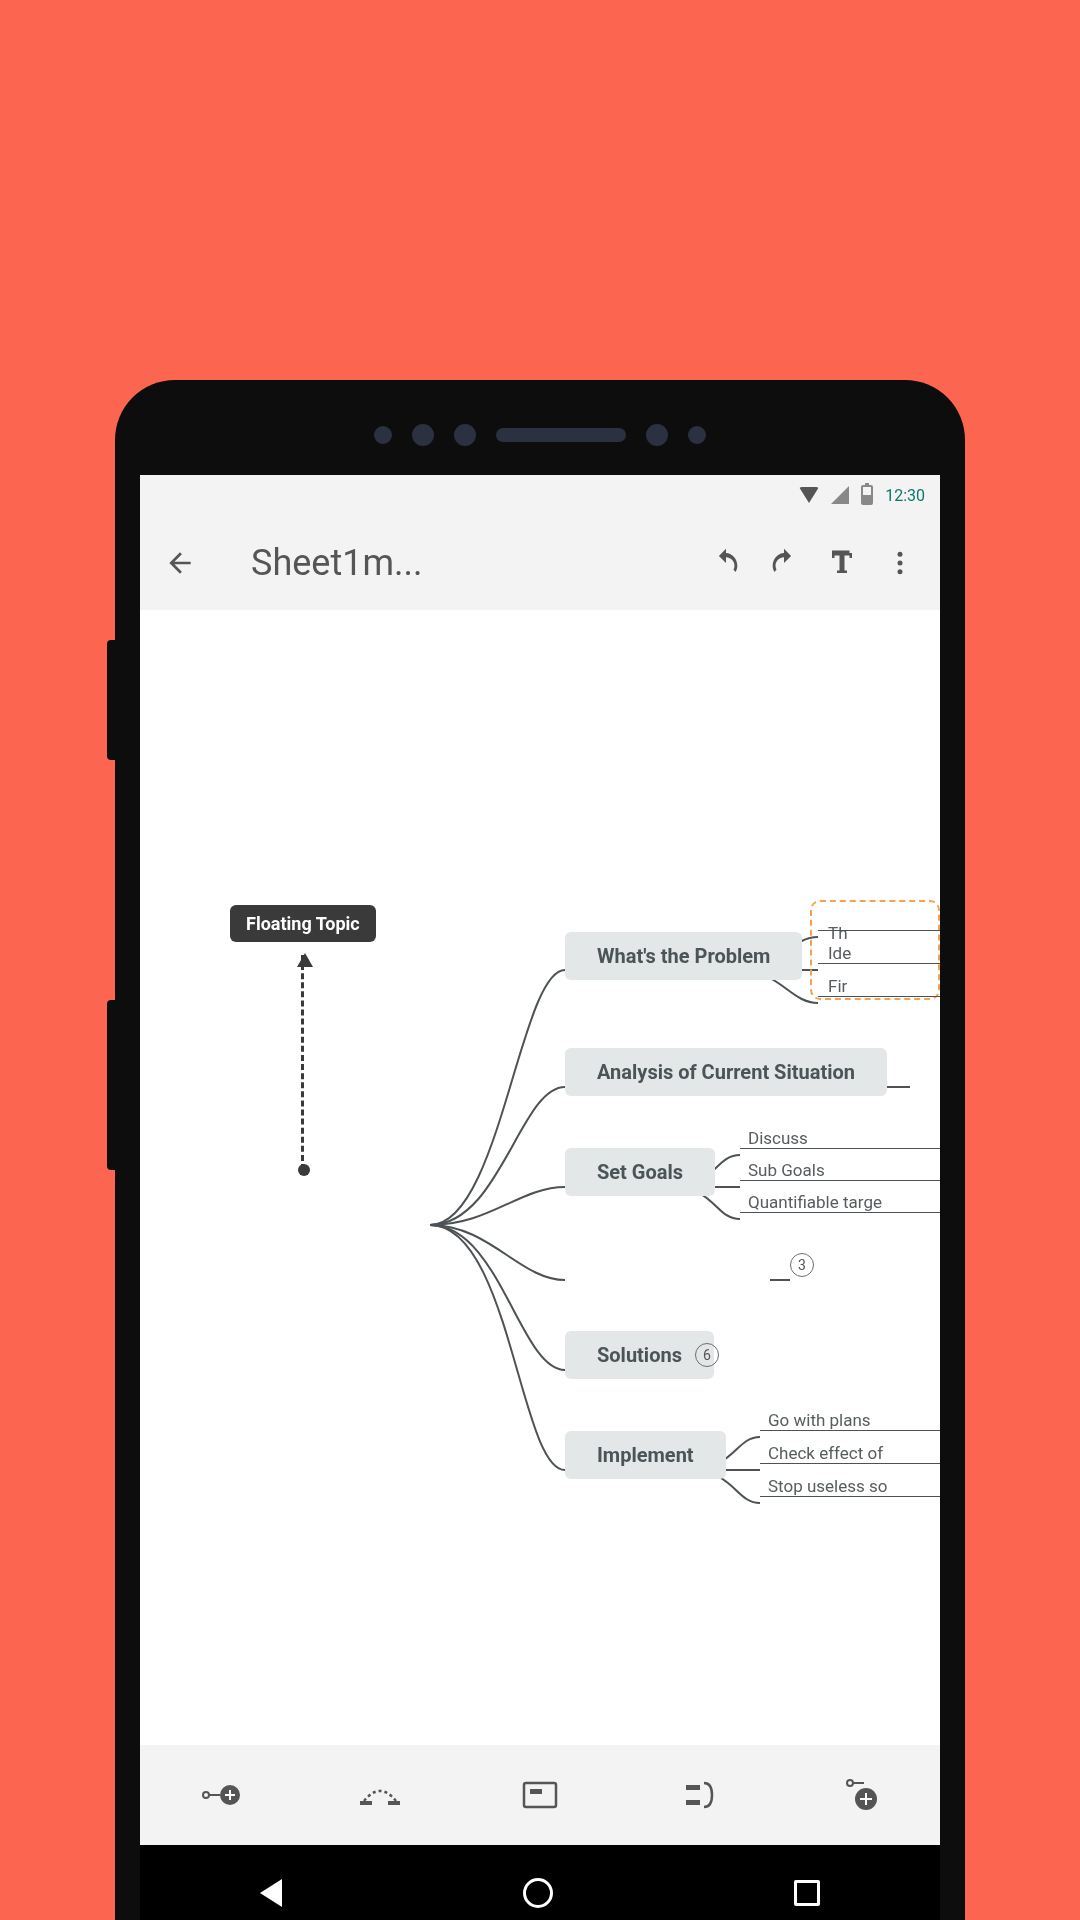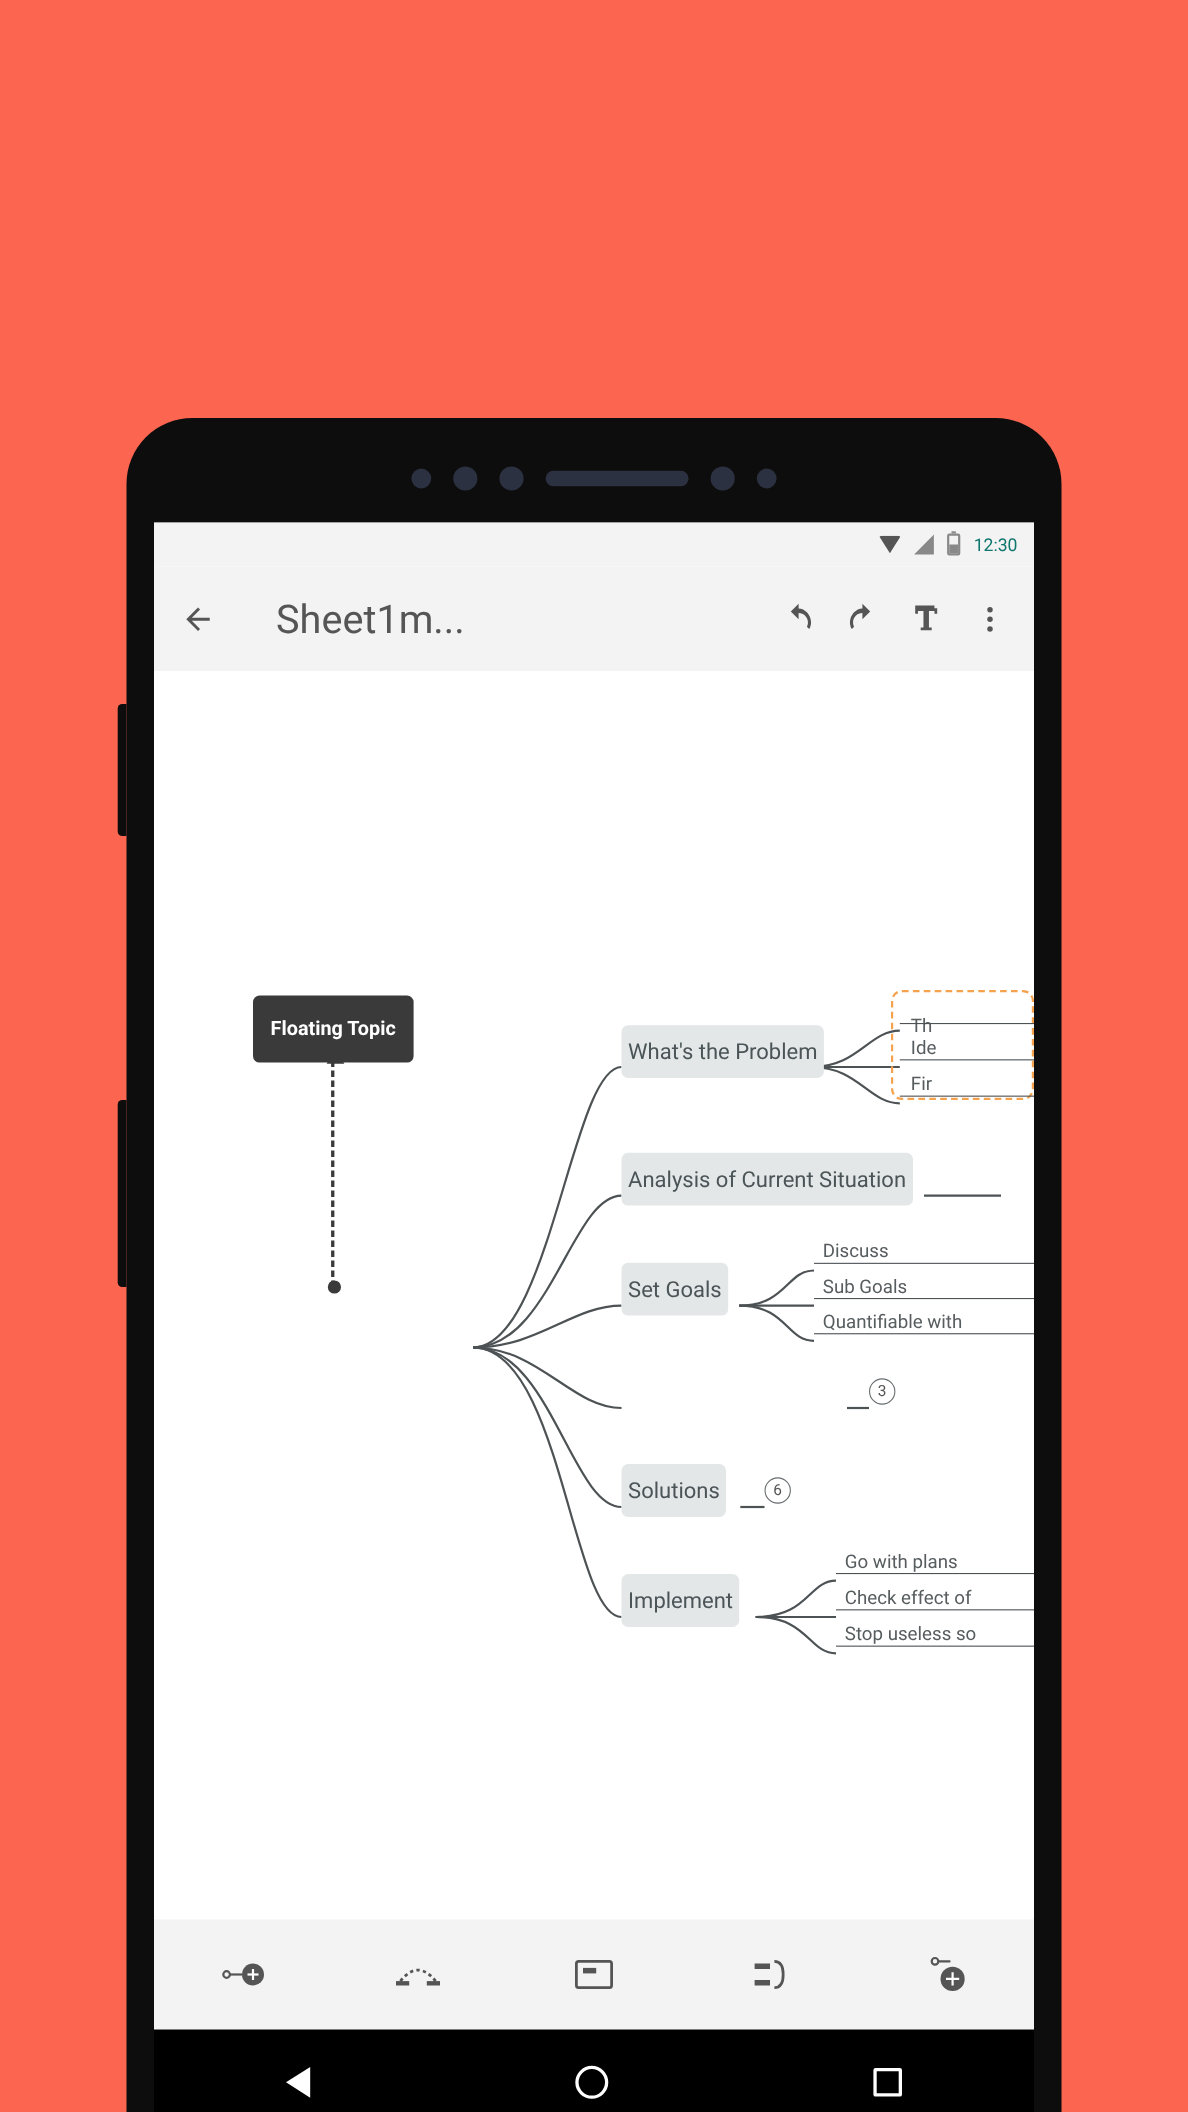--- a/index.html
+++ b/index.html
@@ -63,21 +63,21 @@
 .ibtn { width: 50px; height: 50px; display: flex; align-items: center; justify-content: center; color: #555; }
 .canvas { position: absolute; top: 135px; left: 0; right: 0; bottom: 100px; background: #fff; overflow: hidden; }
 .floating {
   position: absolute;
   left: 90px;
   top: 295px;
   background: #3a3a3a;
   color: #fff;
   font-size: 18px;
   font-weight: 700;
-  padding: 20px 16px;
+  padding: 8px 16px;
   border-radius: 6px;
 }
 .dashline {
   position: absolute;
   left: 161px;
   top: 345px;
   width: 0;
   height: 215px;
   border-left: 3px dashed #3a3a3a;
 }
@@ -92,22 +92,23 @@
   font-size: 24px;
   font-weight: 700;
   padding: 22px 26px;
   border-radius: 6px;
 }
 .subnode {
   position: absolute;
   background: #e3e7e8;
   color: #4b5457;
   font-size: 20px;
-  padding: 12px 6px;
+  padding: 12px 32px;
   border-radius: 6px;
+  font-weight: bold;
 }
 .leaf { position: absolute; color: #575d5f; font-size: 17px; white-space: nowrap; }
 .leafline { position: absolute; border-top: 1.5px solid #4d5255; height: 0; }
 .badge {
   position: absolute;
   width: 24px; height: 24px;
   border: 1.5px solid #696e70;
   border-radius: 50%;
   display: flex; align-items: center; justify-content: center;
   font-size: 14px; color: #555;
@@ -235,21 +236,21 @@
       <div class="leaf" style="left:688px; top:366px;">Fir</div>
       <div class="leafline" style="left:678px; top:386px; width:125px;"></div>
 
       <div class="subnode" style="left:425px; top:438px;">Analysis of Current Situation</div>
 
       <div class="subnode" style="left:425px; top:538px;">Set Goals</div>
       <div class="leaf" style="left:608px; top:518px;">Discuss</div>
       <div class="leafline" style="left:600px; top:538px; width:200px;"></div>
       <div class="leaf" style="left:608px; top:550px;">Sub Goals</div>
       <div class="leafline" style="left:600px; top:570px; width:200px;"></div>
-      <div class="leaf" style="left:608px; top:582px;">Quantifiable with</div>
+      <div class="leaf" style="left:608px; top:582px;">Quantifiable targe</div>
       <div class="leafline" style="left:600px; top:602px; width:200px;"></div>
 
       <div class="badge" style="left:650px; top:643px;">3</div>
 
       <div class="subnode" style="left:425px; top:721px;">Solutions</div>
       <div class="badge" style="left:555px; top:733px;">6</div>
 
       <div class="subnode" style="left:425px; top:821px;">Implement</div>
       <div class="leaf" style="left:628px; top:800px;">Go with plans</div>
       <div class="leafline" style="left:620px; top:820px; width:180px;"></div>

